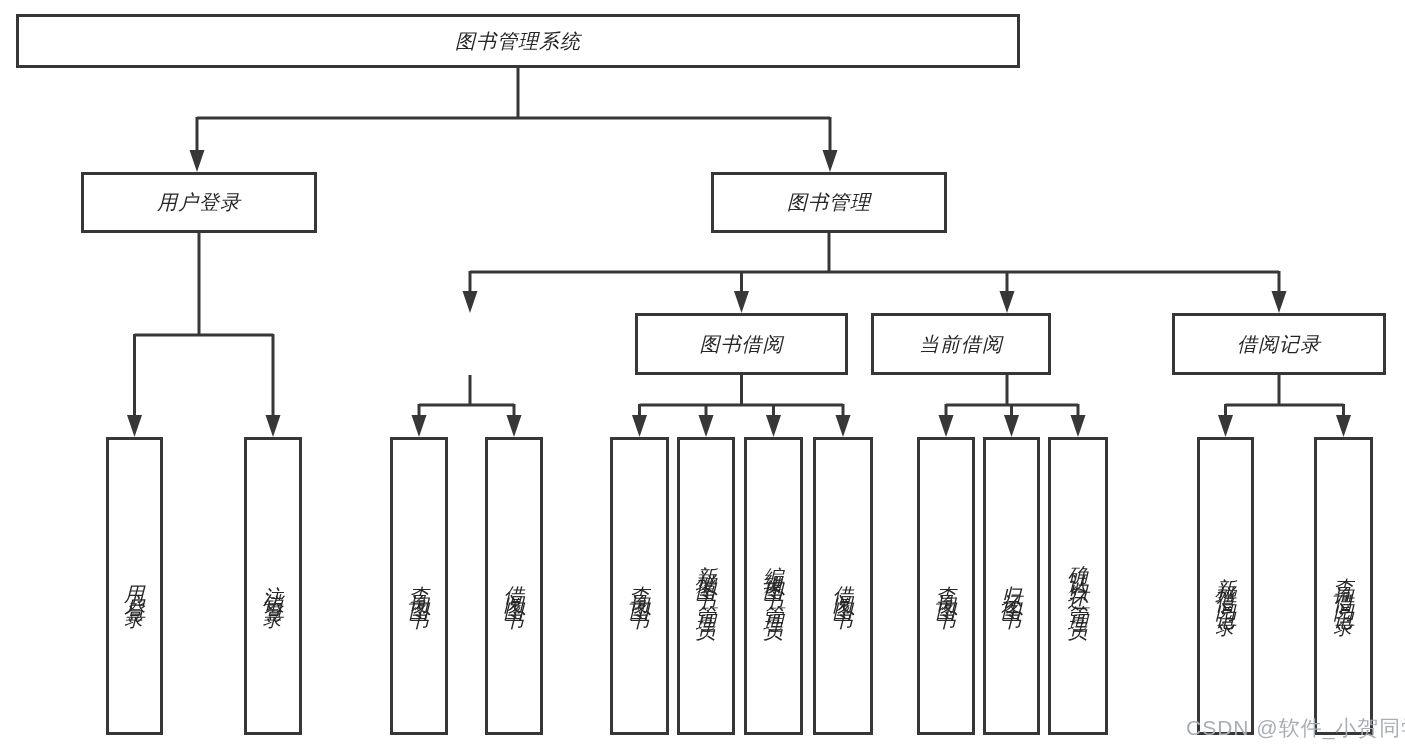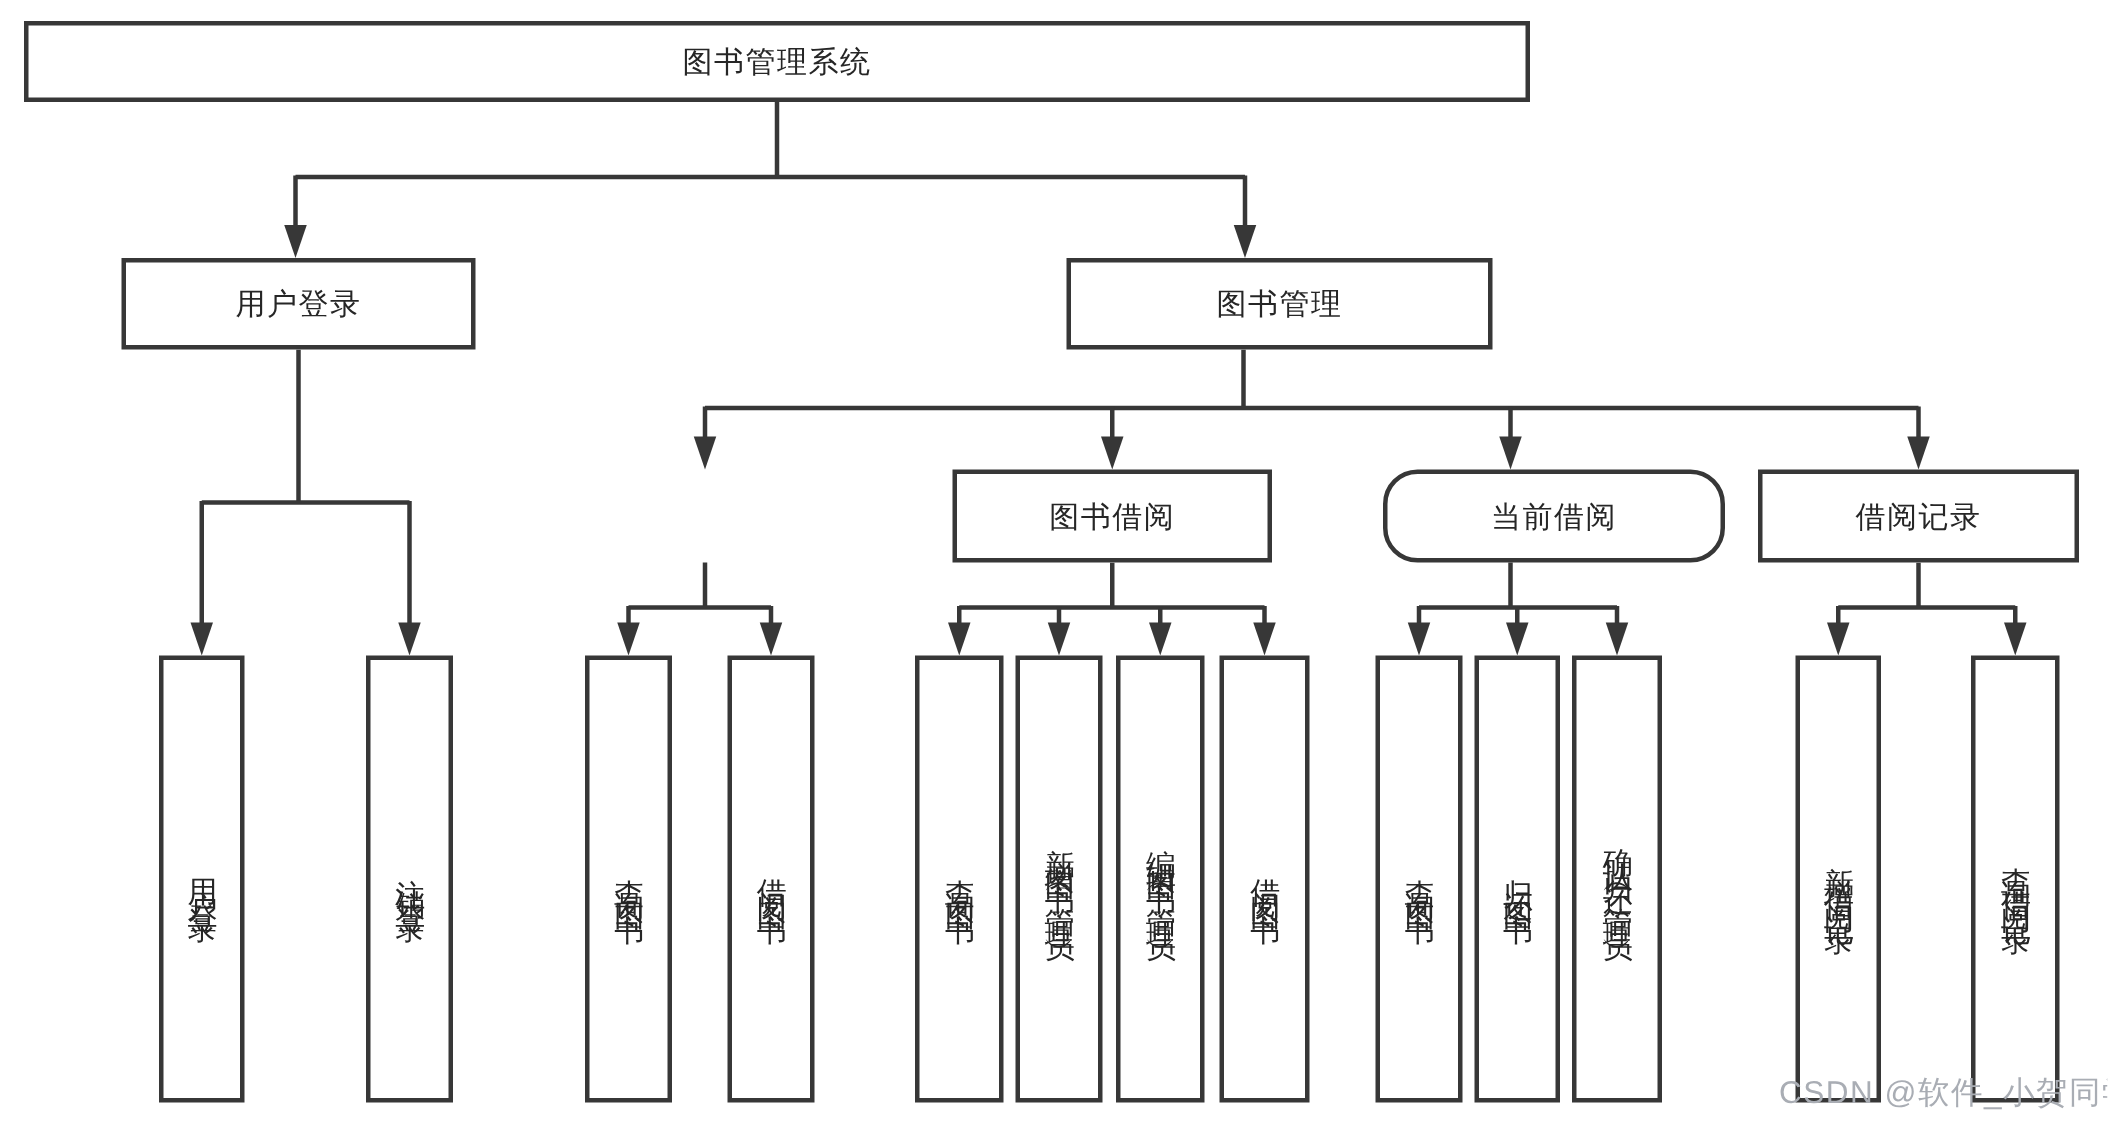--- a/index.html
+++ b/index.html
@@ -21,20 +21,21 @@
     position: absolute;
     box-sizing: border-box;
     border: 3px solid #373737;
     background: #ffffff;
     display: flex;
     align-items: center;
     justify-content: center;
     font-size: 20px;
     letter-spacing: 1px;
     z-index: 2;
+    font-style: italic;
   }
   .leaf span {
     writing-mode: vertical-rl;
     text-orientation: mixed;
     letter-spacing: 8px;
     font-size: 20px;
     line-height: 1;
     white-space: nowrap;
   }
   .watermark {
@@ -127,24 +128,24 @@
         <polygon points="1218,415 1233,415 1225.5,437" stroke="none"></polygon>
         <line x1="1343.5" y1="404" x2="1343.5" y2="423"></line>
         <polygon points="1336,415 1351,415 1343.5,437" stroke="none"></polygon>
       </g>
     </g>
   </svg>
 
   <div class="node" style="left:16px; top:14px; width:1004px; height:54px;">图书管理系统</div>
 
   <div class="node" style="left:81px; top:172px; width:236px; height:61px;">用户登录</div>
-  <div class="node" style="left:711px; top:172px; width:284px; height:61px;">图书管理</div>
+  <div class="node" style="left:711px; top:172px; width:236px; height:61px;">图书管理</div>
 
   <div class="node" style="left:635px; top:313px; width:213px; height:62px;">图书借阅</div>
-  <div class="node" style="left:922px; top:313px; width:228px; height:62px;border-radius:23px;">当前借阅</div>
+  <div class="node" style="left:871px; top:313px; width:180px; height:62px;">当前借阅</div>
   <div class="node" style="left:1172px; top:313px; width:214px; height:62px;">借阅记录</div>
 
   <div class="node leaf" style="left:106px; top:437px; width:57px; height:298px;">
     <span>用户登录</span>
   </div>
   <div class="node leaf" style="left:244px; top:437px; width:58px; height:298px;">
     <span>注销登录</span>
   </div>
 
   <div class="node leaf" style="left:390px; top:437px; width:58px; height:298px;">

